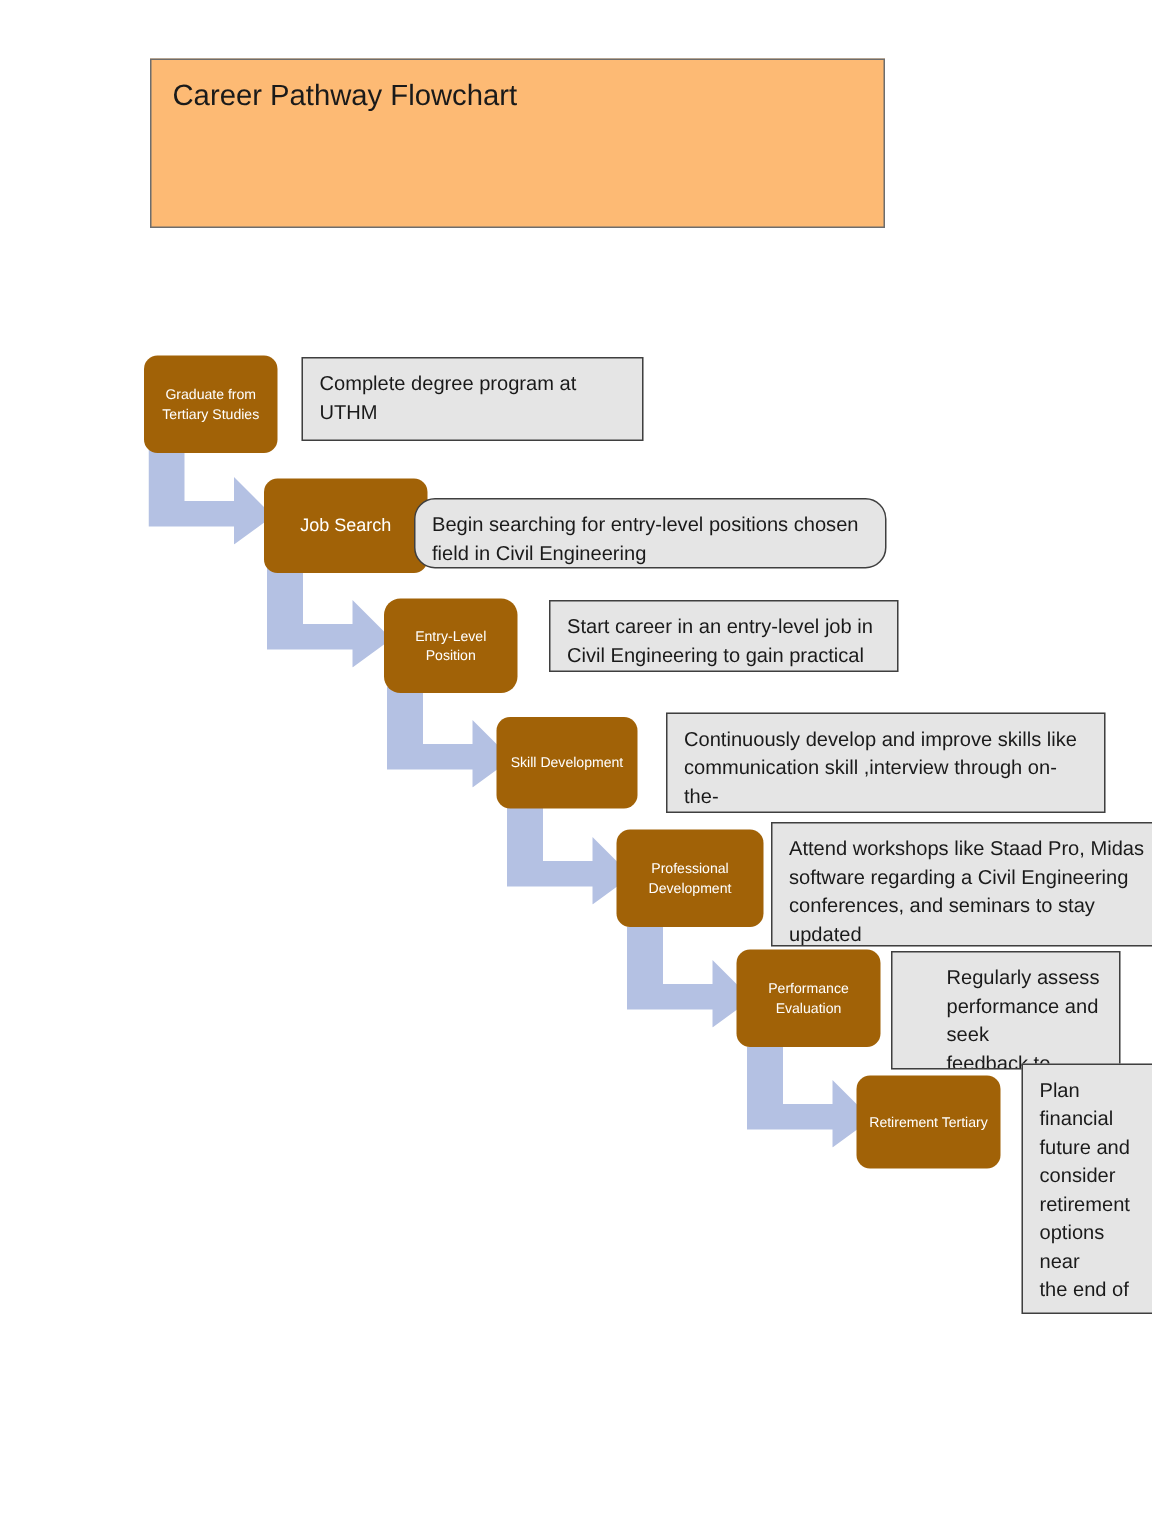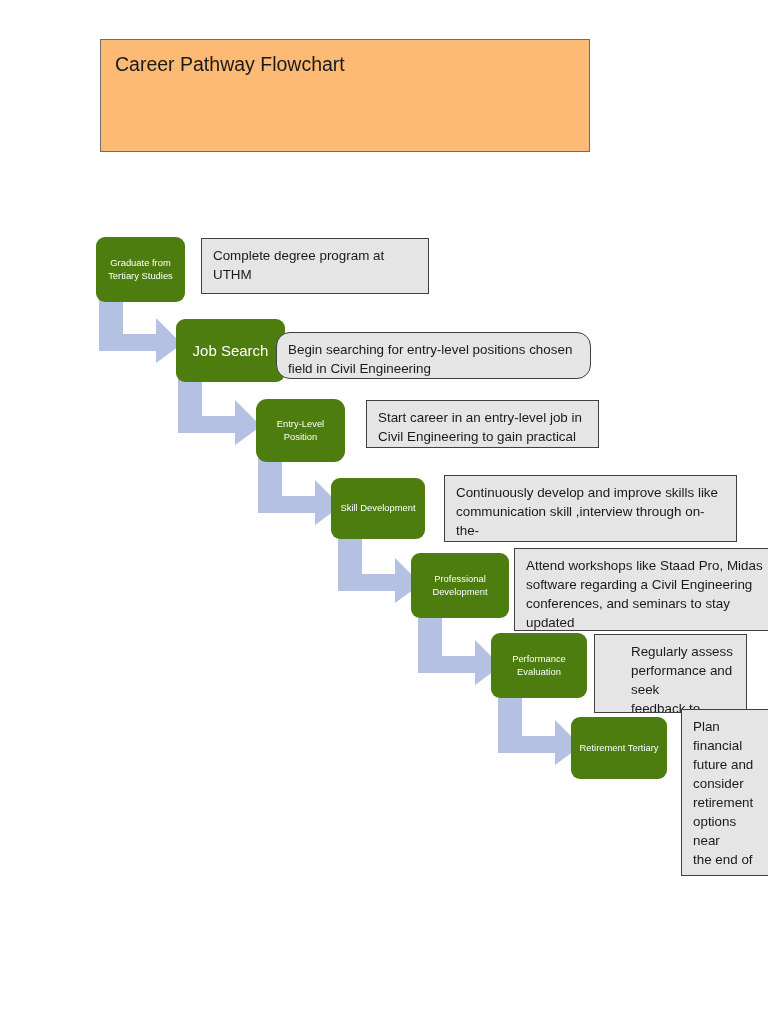--- a/index.html
+++ b/index.html
@@ -40,21 +40,21 @@
     top: 12px;
     font-size: 19.5px;
     line-height: 1.25;
     color: #1a1a1a;
     white-space: pre;
   }
 
   
   .node {
     position: absolute;
-    background: #4d7c0f;
+    background: #a16207;
     border-radius: 9px;
     box-sizing: border-box;
     display: flex;
     align-items: center;
     justify-content: center;
     text-align: center;
     color: #ffffff;
     line-height: 1.3;
     padding: 2px 4px;
   }
@@ -133,21 +133,21 @@
 
   <div class="node" style="left:96px; top:237px; width:89px; height:65px; font-size:9.4px;">
     <span class="node-label">Graduate from
 Tertiary Studies</span>
   </div>
   <div class="desc" style="left:201px; top:238px; width:228px; height:56px;">
     <span class="desc-text">Complete  degree program at UTHM
 .</span>
   </div>
 
-  <div class="node" style="left:176px; top:319px; width:109px; height:63px; font-size:15px;">
+  <div class="node" style="left:176px; top:319px; width:109px; height:63px; font-size:12px;">
     <span class="node-label">Job Search</span>
   </div>
   <div class="desc" style="left:276px; top:332px; width:315px; height:47px;border-radius:14px;">
     <span class="desc-text">Begin searching for entry-level positions chosen
 field in Civil Engineering</span>
   </div>
 
   <div class="node" style="left:256px; top:399px; width:89px; height:63px; font-size:9.4px;border-radius:11px;">
     <span class="node-label">Entry-Level Position</span>
   </div>

